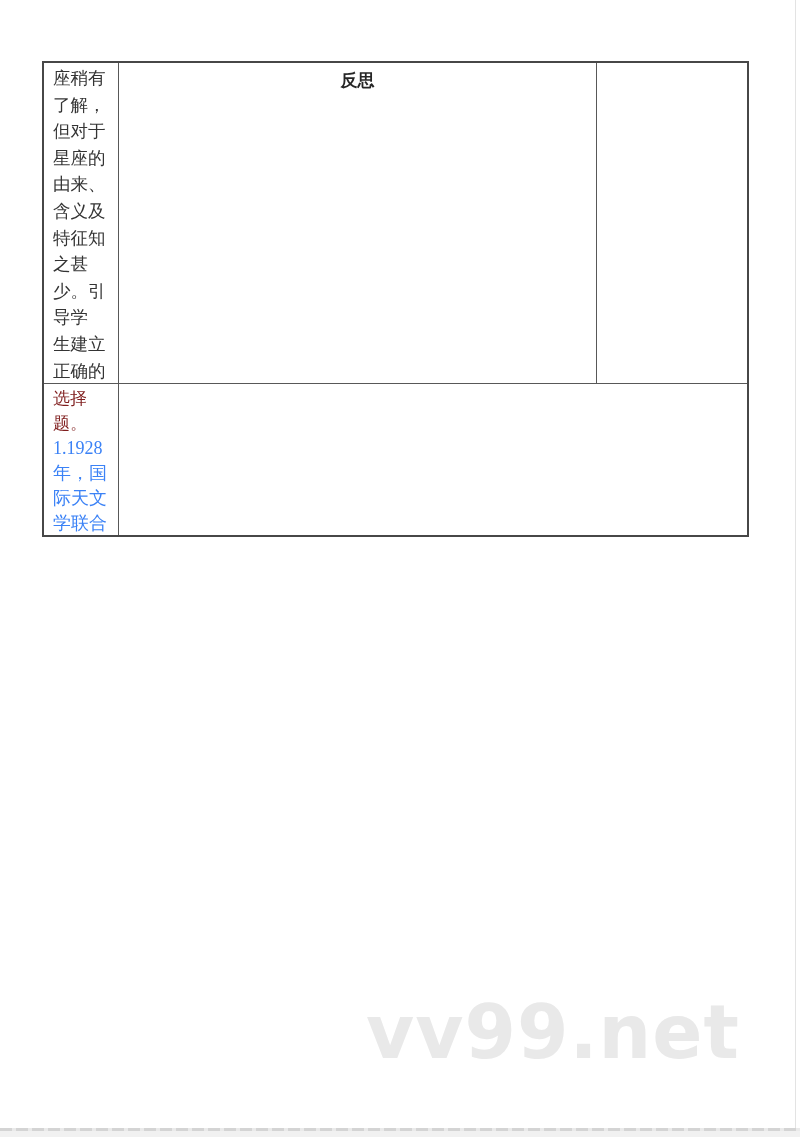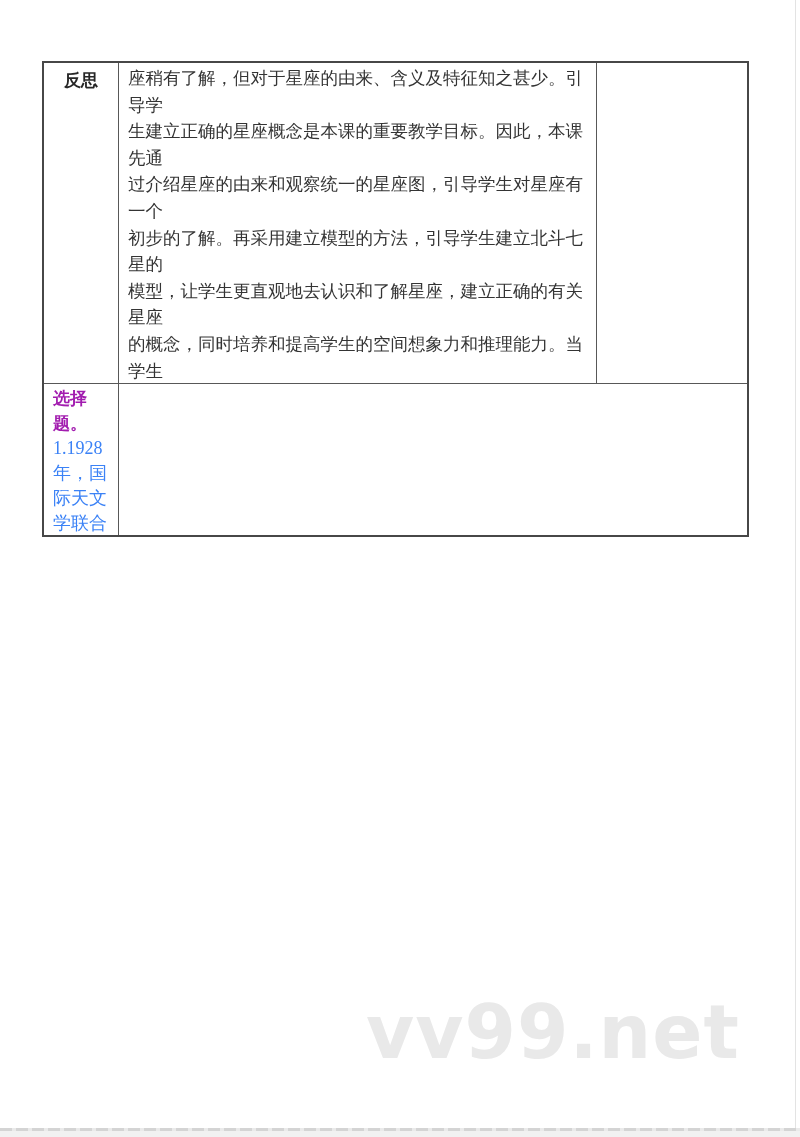--- a/index.html
+++ b/index.html
@@ -42,23 +42,23 @@
     font-family:"Liberation Serif",serif;
     font-size:17.5px;
     line-height:26.6px;
     white-space:pre-line;
     color:#343434;
   }
 
   .hw{line-height:25.1px;}
   .hw-heading{
     font-family:"Liberation Sans",sans-serif;
-    font-weight:bold;
+    font-weight:normal;
     font-size:17px;
-    color:#a21caf;
+    color:#7f1d1d;
   }
   .hw-line{
     font-family:"Liberation Serif",serif;
     font-size:18px;
     color:#3b82f6;
     white-space:pre-line;
   }
   .opt{display:inline-block;margin-left:28px;}
   .opt-a{width:97px;}
 
@@ -91,37 +91,37 @@
     background:repeating-linear-gradient(90deg,#d4d4d4 0 12px,#eaeaea 12px 16px);
   }
 </style>
 </head>
 <body>
 
 <div class="page">
 
   <div class="doc-table">
 
-    <div class="cell label-cell label-top b-right b-bottom">
-      <span class="label-text">反思</span>
-    </div>
-
     <div class="cell content-cell b-right b-bottom">
       <div class="kai-text">座稍有了解，但对于星座的由来、含义及特征知之甚少。引导学
 生建立正确的星座概念是本课的重要教学目标。因此，本课先通
 过介绍星座的由来和观察统一的星座图，引导学生对星座有一个
 初步的了解。再采用建立模型的方法，引导学生建立北斗七星的
 模型，让学生更直观地去认识和了解星座，建立正确的有关星座
 的概念，同时培养和提高学生的空间想象力和推理能力。当学生
 使用投影机（或手电筒）的光来照射星座模型时，橡皮泥小球在
 屏幕上投下来的影子会较大，难以直接画下来，可以指导学生先
 用白纸做纸屏，直接在白纸上画出七个橡皮泥小球的影子，然后
 缩小并画在活动帮助卡中。拓展部分，通过向学生出示北斗七星
 的详细资料，并结合视频认识光年的概念，让学生感受到宇宙的
 恢宏庞大。</div>
+    </div>
+
+    <div class="cell label-cell label-top b-right b-bottom">
+      <span class="label-text">反思</span>
     </div>
 
     <div class="cell b-bottom"></div>
 
 
     <div class="cell content-cell hw b-right">
       <div class="hw-heading">选择题。</div>
       <div class="hw-line">1.1928 年，国际天文学联合会统一将全天星空划分为（　　　）个</div>
       <div class="hw-line">
         <span class="opt opt-a">A.86</span>

